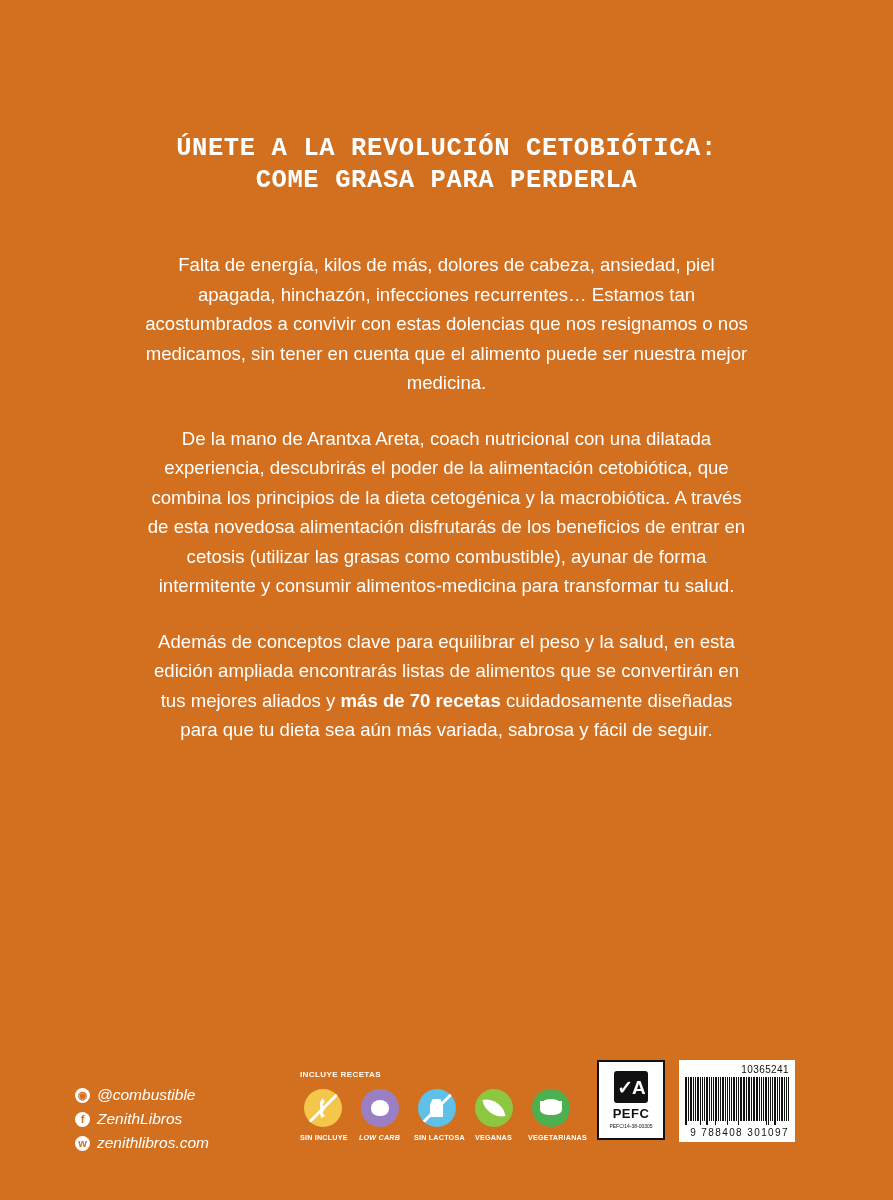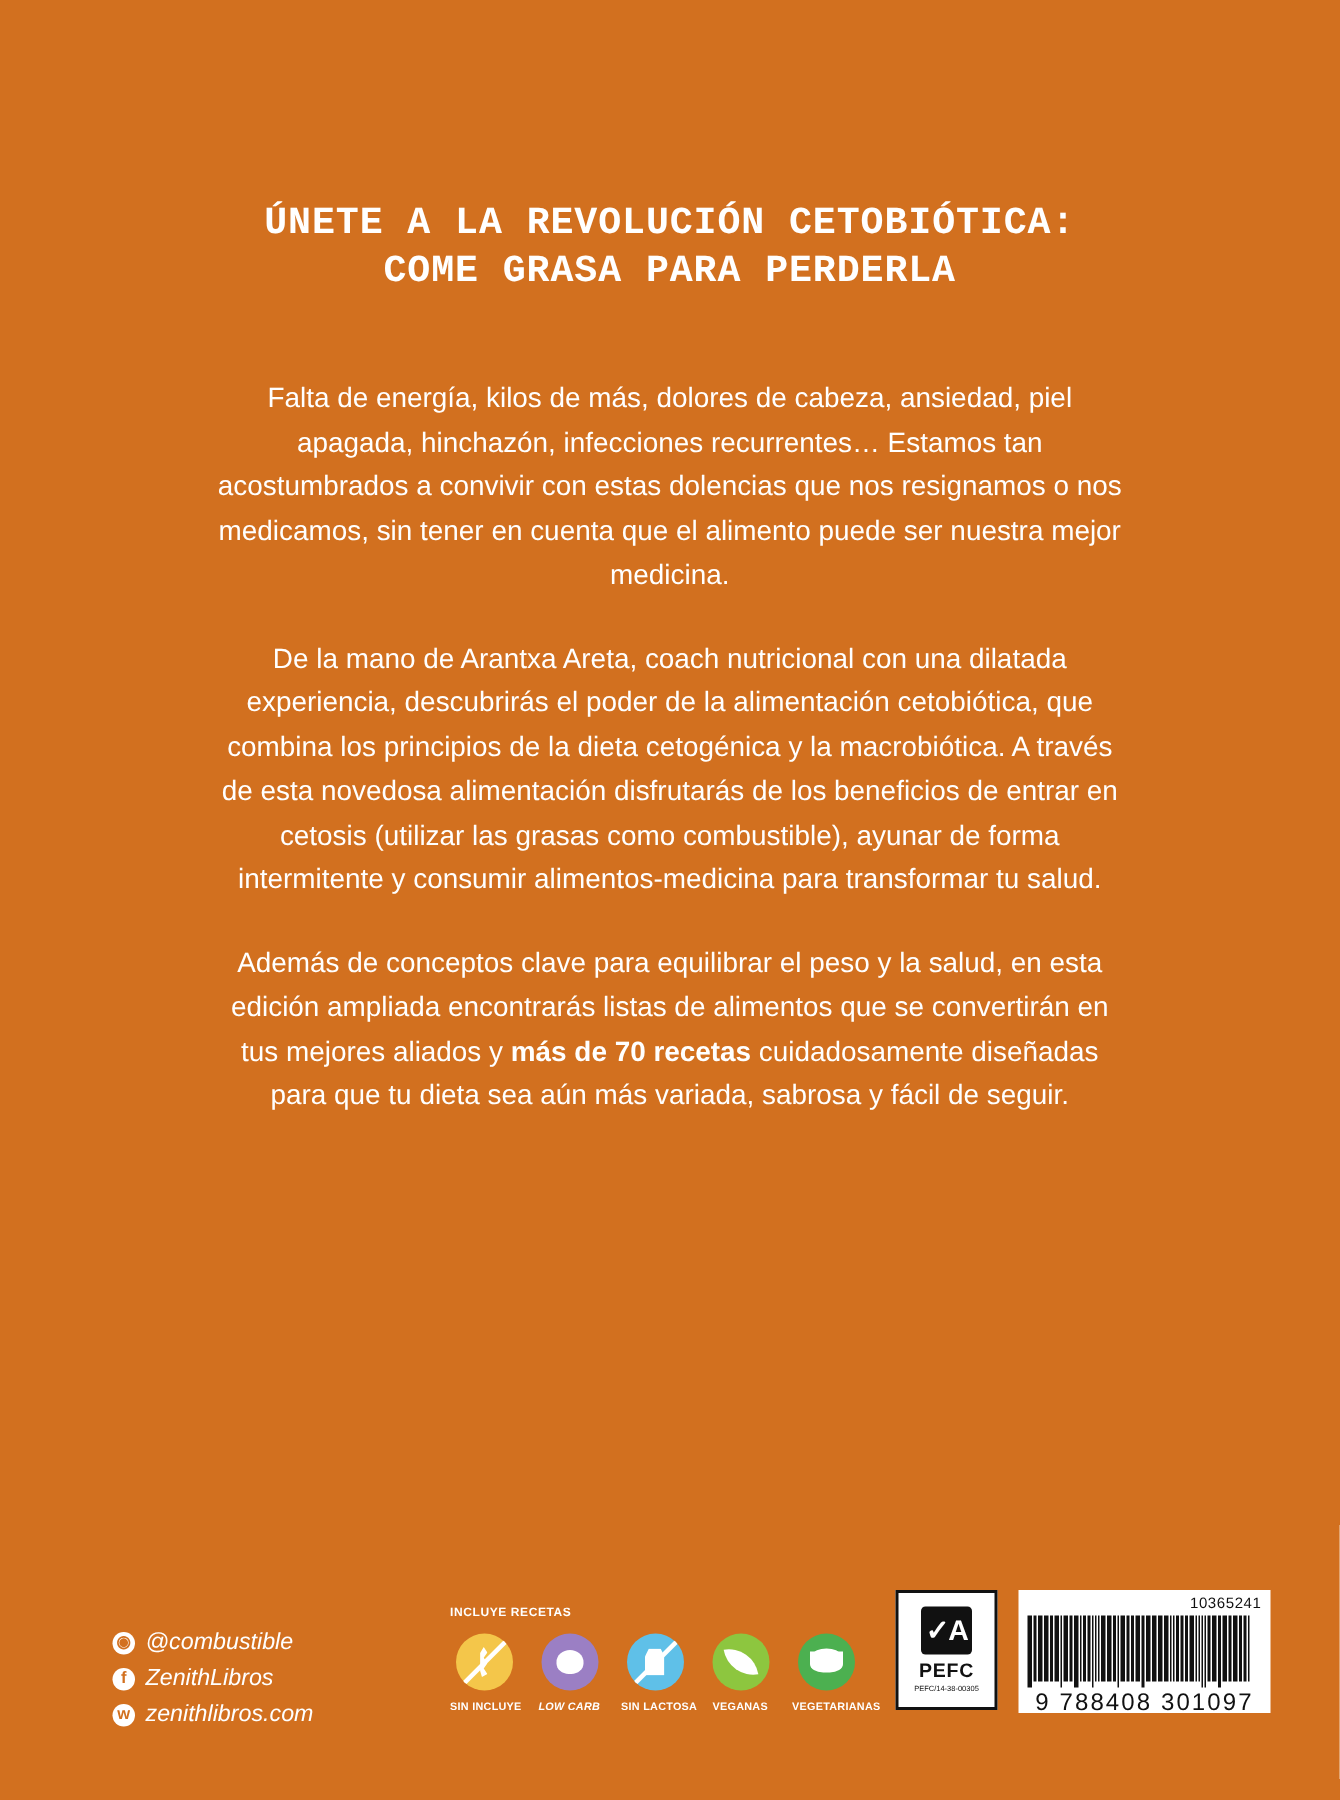--- a/index.html
+++ b/index.html
@@ -221,21 +221,21 @@
   .pefc .pcode {
     font-size: 5px;
     color: #111;
     margin-top: 2px;
   }
 
   .barcode-box {
     position: absolute;
     left: 679px;
     top: 5px;
-    width: 168px;
+    width: 116px;
     height: 82px;
     background: #ffffff;
     box-sizing: border-box;
     padding: 4px 6px 2px 6px;
   }
   .barcode-box .bnum {
     text-align: right;
     font-size: 10px;
     color: #111;
     font-family: "Liberation Sans", sans-serif;
@@ -246,22 +246,22 @@
     height: 48px;
     display: flex;
     align-items: stretch;
     gap: 1px;
   }
   .bars i {
     display: block;
     background: #111;
   }
   .barcode-box .isbn {
-    text-align: center;
-    font-size: 16px;
+    text-align: right;
+    font-size: 10px;
     color: #111;
     letter-spacing: 1.4px;
     margin-top: 2px;
   }
 </style>
 </head>
 <body>
 
 <div class="cover">
 

